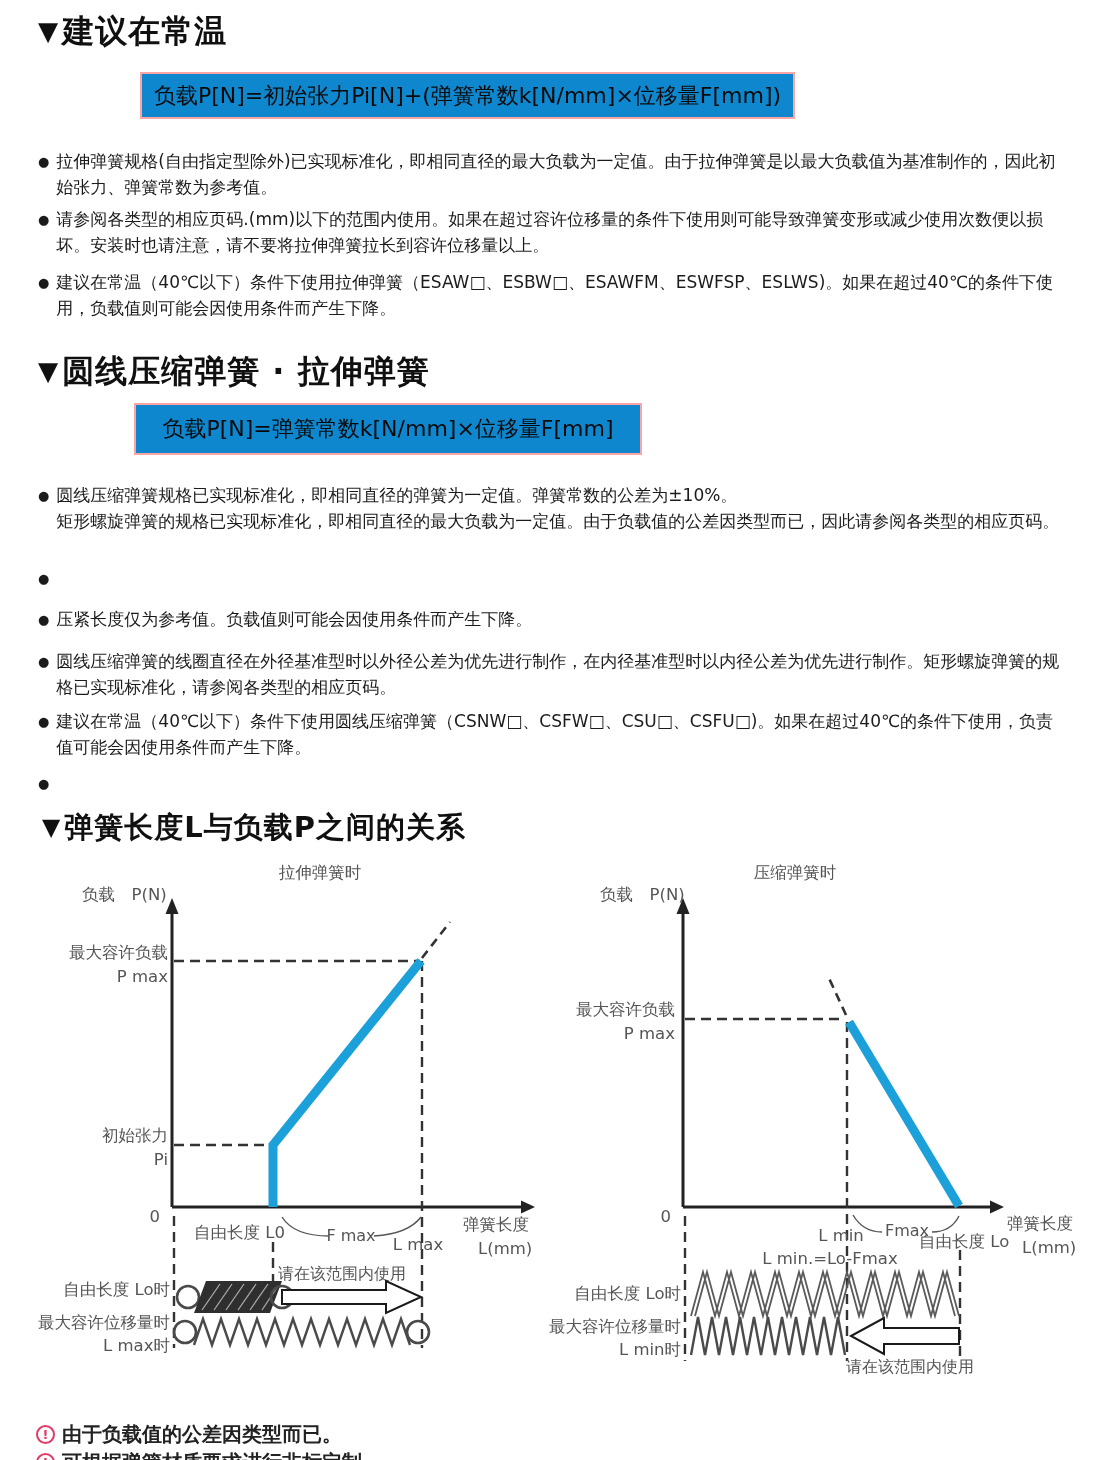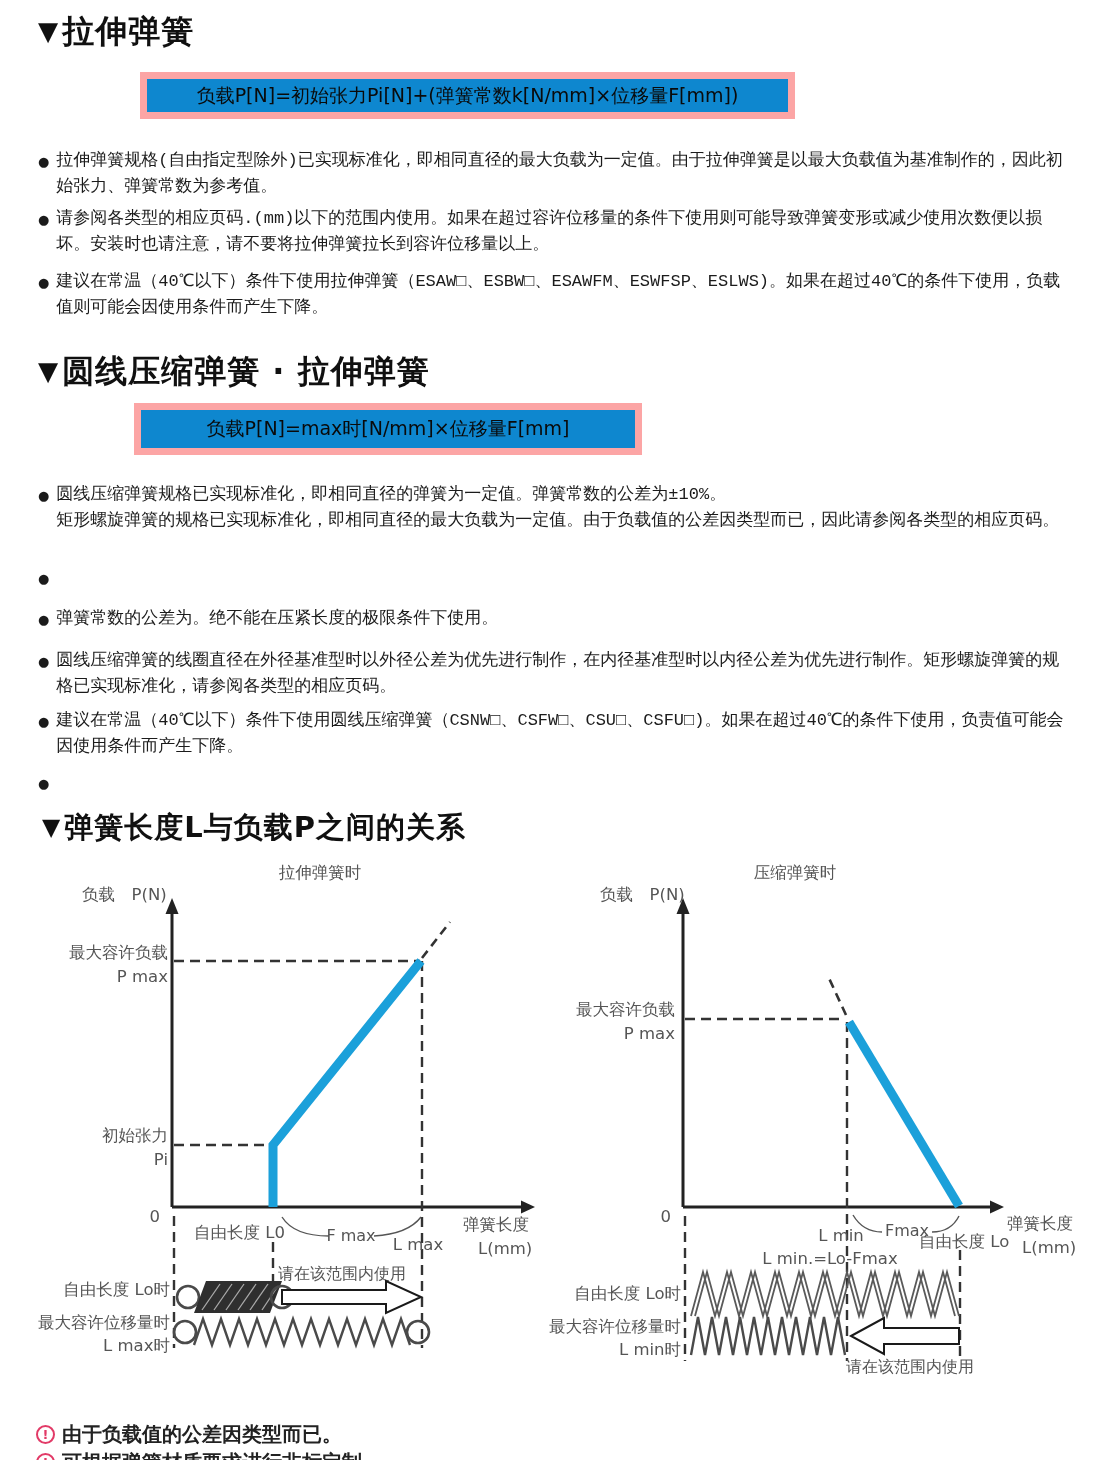--- a/index.html
+++ b/index.html
@@ -7,30 +7,30 @@
        font-family:"DejaVu Sans","Liberation Sans",sans-serif;color:#1e1e1e;}
   #page{position:relative;width:1098px;height:1460px;overflow:hidden;background:#fff;}
 
   .h1{position:absolute;display:flex;align-items:center;gap:3px;
       font-weight:bold;color:#101010;letter-spacing:1px;}
   .h1 .tri{font-size:0.82em;transform:translateY(-1px);}
   #sec1-h{left:38px;top:10px;font-size:32px;}
   #sec2-h{left:38px;top:350px;font-size:32px;}
   #sec3-h{left:42px;top:808px;font-size:29px;}
 
-  .formula{position:absolute;background:#0e87cf;border:7px solid #fca5a5;
+  .formula{position:absolute;background:#0e87cf;border:2px solid #fca5a5;
            display:flex;align-items:center;justify-content:center;
-           font-size:19px;color:#0a0a0a;box-sizing:border-box;}
+           font-size:22px;color:#0a0a0a;box-sizing:border-box;}
   #formula1{left:140px;top:72px;width:655px;height:47px;}
   #formula2{left:134px;top:403px;width:508px;height:52px;}
 
   .bullet{position:absolute;display:flex;gap:7px;width:1028px;
           font-size:17px;line-height:26px;color:#1b1b1b;}
   .bullet .dot{flex:0 0 auto;font-size:13px;line-height:26px;transform:translateY(1px);}
-  .bullet .btxt{white-space:pre-line;font-family:Liberation Mono, monospace;}
+  .bullet .btxt{white-space:pre-line;}
 
   svg{position:absolute;overflow:visible;}
   svg text{font-family:"DejaVu Sans","Liberation Sans",sans-serif;}
   .lbl{fill:#555555;font-size:16.5px;}
   .lbl-s{fill:#555555;font-size:16px;}
   .axis{stroke:#222;stroke-width:3;fill:none;}
   .dash{stroke:#333;stroke-width:2.4;stroke-dasharray:10 6;fill:none;}
   .dash-thin{stroke:#333;stroke-width:2.6;stroke-dasharray:9 6;fill:none;}
   .blueline{stroke:#1ba0da;stroke-width:9;fill:none;stroke-linejoin:miter;}
   .brace{stroke:#555;stroke-width:1.4;fill:none;}
@@ -47,21 +47,21 @@
              display:flex;align-items:center;justify-content:center;box-sizing:border-box;
              flex:0 0 auto;}
 </style>
 </head>
 <body>
 
 <div id="page">
 
   <div class="h1" id="sec1-h">
     <span class="tri">▼</span>
-    <span>拉伸弹簧</span>
+    <span>建议在常温</span>
   </div>
 
   <div class="formula" id="formula1">
     <span>负载P[N]=初始张力Pi[N]+(弹簧常数k[N/mm]×位移量F[mm])</span>
   </div>
 
   <div class="bullet" style="left:38px;top:148px;">
     <span class="dot">●</span>
     <span class="btxt">拉伸弹簧规格(自由指定型除外)已实现标准化，即相同直径的最大负载为一定值。由于拉伸弹簧是以最大负载值为基准制作的，因此初始张力、弹簧常数为参考值。</span>
   </div>
@@ -73,34 +73,34 @@
     <span class="dot">●</span>
     <span class="btxt">建议在常温（40℃以下）条件下使用拉伸弹簧（ESAW□、ESBW□、ESAWFM、ESWFSP、ESLWS)。如果在超过40℃的条件下使用，负载值则可能会因使用条件而产生下降。</span>
   </div>
 
   <div class="h1" id="sec2-h">
     <span class="tri">▼</span>
     <span>圆线压缩弹簧 · 拉伸弹簧</span>
   </div>
 
   <div class="formula" id="formula2">
-    <span>负载P[N]=max时[N/mm]×位移量F[mm]</span>
+    <span>负载P[N]=弹簧常数k[N/mm]×位移量F[mm]</span>
   </div>
 
   <div class="bullet" style="left:38px;top:482px;">
     <span class="dot">●</span>
     <span class="btxt">圆线压缩弹簧规格已实现标准化，即相同直径的弹簧为一定值。弹簧常数的公差为±10%。
 矩形螺旋弹簧的规格已实现标准化，即相同直径的最大负载为一定值。由于负载值的公差因类型而已，因此请参阅各类型的相应页码。</span>
   </div>
   <div class="bullet" style="left:38px;top:565px;">
     <span class="dot">●</span>
   </div>
   <div class="bullet" style="left:38px;top:606px;">
     <span class="dot">●</span>
-    <span class="btxt">弹簧常数的公差为。绝不能在压紧长度的极限条件下使用。</span>
+    <span class="btxt">压紧长度仅为参考值。负载值则可能会因使用条件而产生下降。</span>
   </div>
   <div class="bullet" style="left:38px;top:648px;">
     <span class="dot">●</span>
     <span class="btxt">圆线压缩弹簧的线圈直径在外径基准型时以外径公差为优先进行制作，在内径基准型时以内径公差为优先进行制作。矩形螺旋弹簧的规格已实现标准化，请参阅各类型的相应页码。</span>
   </div>
   <div class="bullet" style="left:38px;top:708px;">
     <span class="dot">●</span>
     <span class="btxt">建议在常温（40℃以下）条件下使用圆线压缩弹簧（CSNW□、CSFW□、CSU□、CSFU□)。如果在超过40℃的条件下使用，负责值可能会因使用条件而产生下降。</span>
   </div>
   <div class="bullet" style="left:38px;top:770px;">

